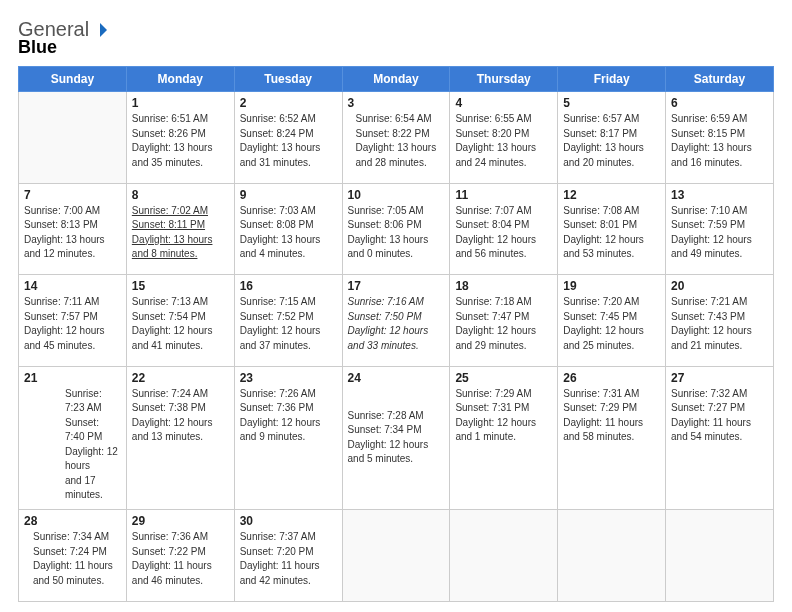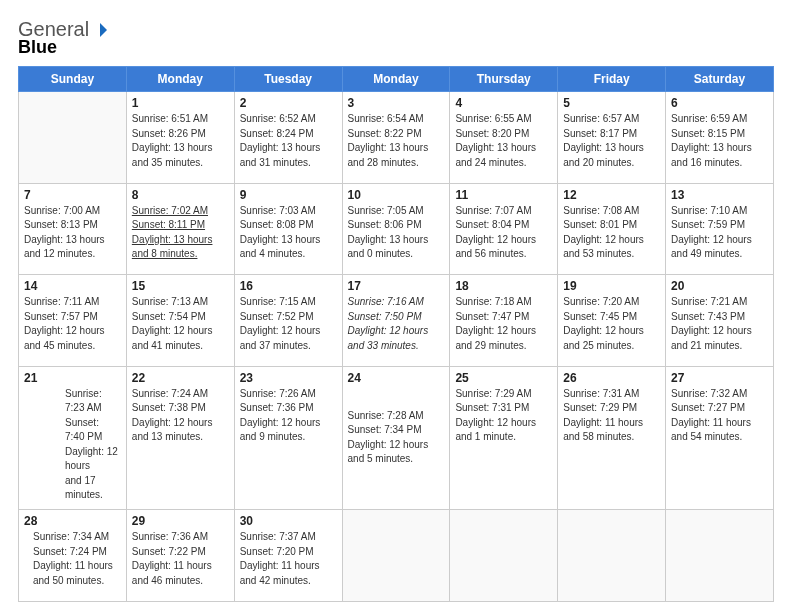--- a/index.html
+++ b/index.html
@@ -125,21 +125,21 @@
           </td>
           <td>
             <span class="day-number">2</span>
             <div class="day-info" style="white-space: pre-line;">Sunrise: 6:52 AM
 Sunset: 8:24 PM
 Daylight: 13 hours
 and 31 minutes.</div>
           </td>
           <td>
             <span class="day-number">3</span>
-            <div class="day-info" style="white-space: pre-line;">Sunrise: 6:54 AM
+            <div class="day-info" style="white-space: pre-line; margin-left: 8px;">Sunrise: 6:54 AM
 Sunset: 8:22 PM
 Daylight: 13 hours
 and 28 minutes.</div>
           </td>
           <td>
             <span class="day-number">4</span>
             <div class="day-info" style="white-space: pre-line;">Sunrise: 6:55 AM
 Sunset: 8:20 PM
 Daylight: 13 hours
 and 24 minutes.</div>

